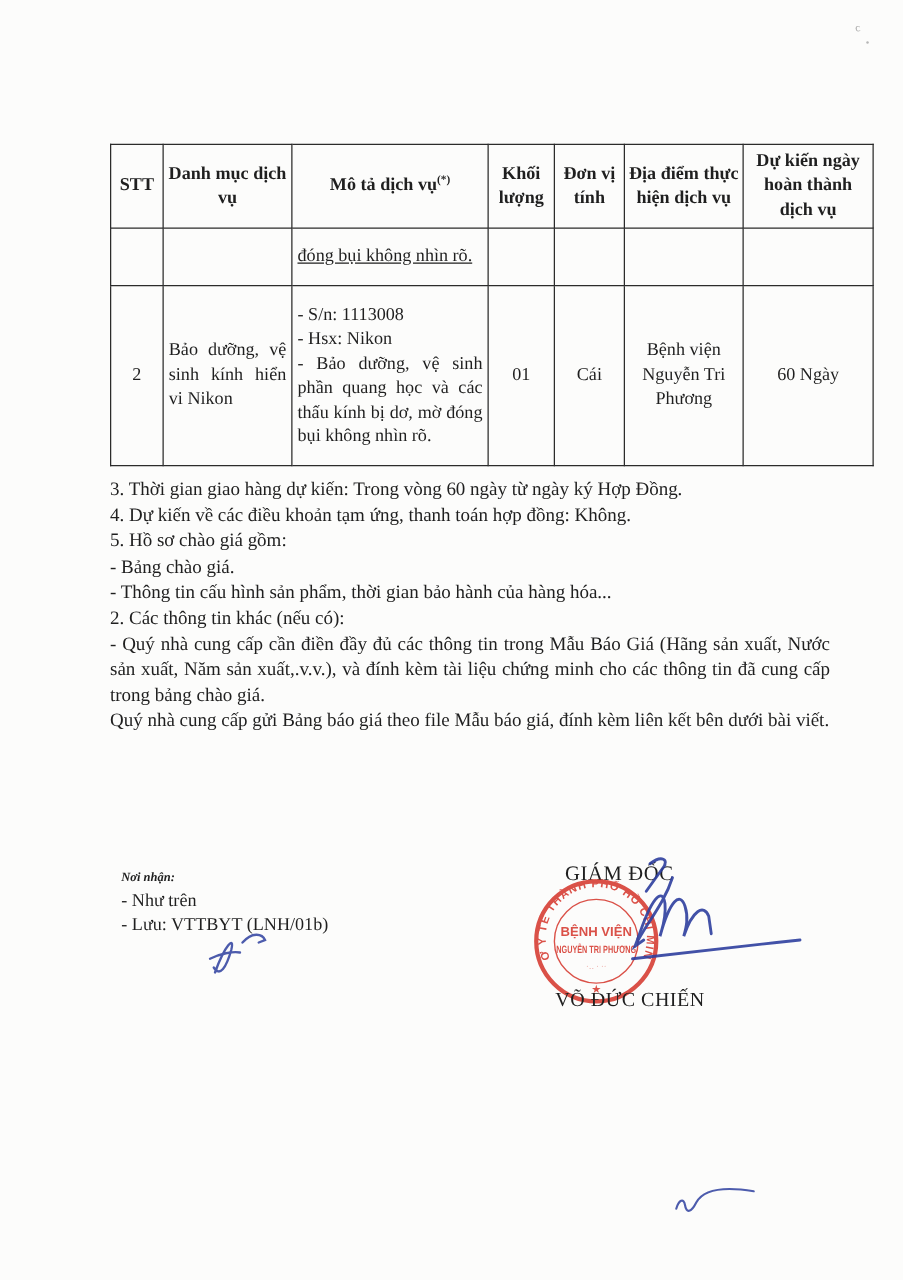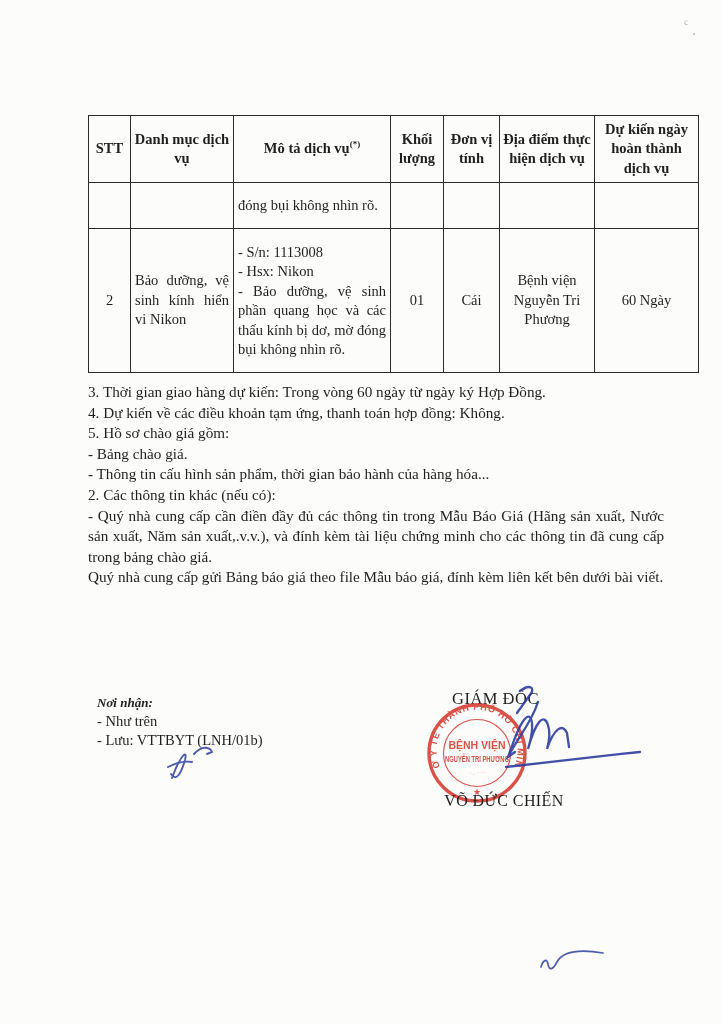--- a/index.html
+++ b/index.html
@@ -21,41 +21,41 @@
     border:1.6px solid #2b2b2b;
     vertical-align:middle;
     font-size:14.5px;line-height:19.5px;
     padding:2px 4px;
     overflow:hidden;
     text-align:center;
   }
   table.svc th{font-weight:bold;padding:2px 2px;}
   th sup{font-size:9px;line-height:0;}
   tr.hdr{height:67px;}
-  tr.cont{height:46px;}
+  tr.cont{height:46px;text-decoration:underline;}
   tr.r2{height:144px;}
   td.desc{
     text-align:justify;vertical-align:top;padding:2px 7px 2px 8px;
   }
   td.desc .dline{text-align:left;}
   td.desc .djust{text-align:justify;}
   td.cat{text-align:justify;padding:2px 6px;}
   td.cat .inner{text-align:justify;font-family:Liberation Serif, serif;}
 
   
   .bodytext{
     position:absolute;left:88px;top:382px;width:576px;
   }
   .para{
     font-size:15.2px;line-height:20.6px;text-align:justify;margin:0;
   }
 
   
   .recipients{position:absolute;left:97px;top:694px;}
-  .recipients .title{font-weight:bold;font-style:italic;font-size:13px;line-height:18px;}
+  .recipients .title{font-weight:bold;font-style:italic;font-size:10px;line-height:18px;}
   .recipients .line{font-size:14.5px;line-height:18.5px;}
 
   .director-title{
     position:absolute;left:452px;top:689px;width:120px;
     font-weight:normal;font-size:16.5px;letter-spacing:.5px;
   }
   .signer-name{
     position:absolute;left:434px;top:792px;width:140px;text-align:center;
     font-weight:normal;font-size:16px;letter-spacing:.4px;white-space:nowrap;
   }

